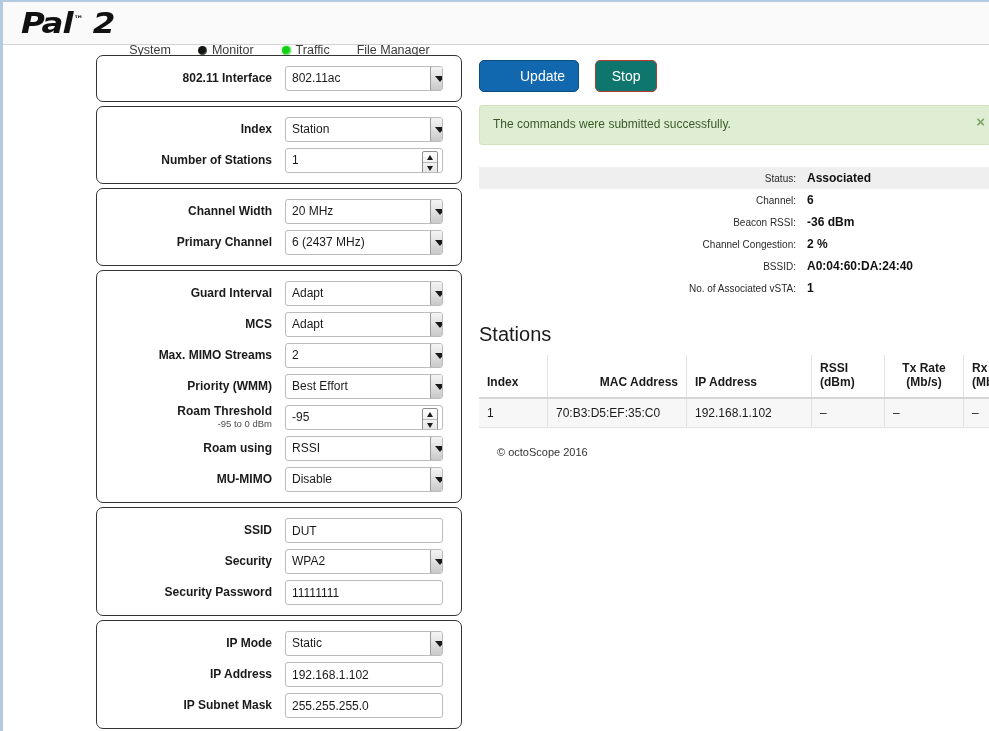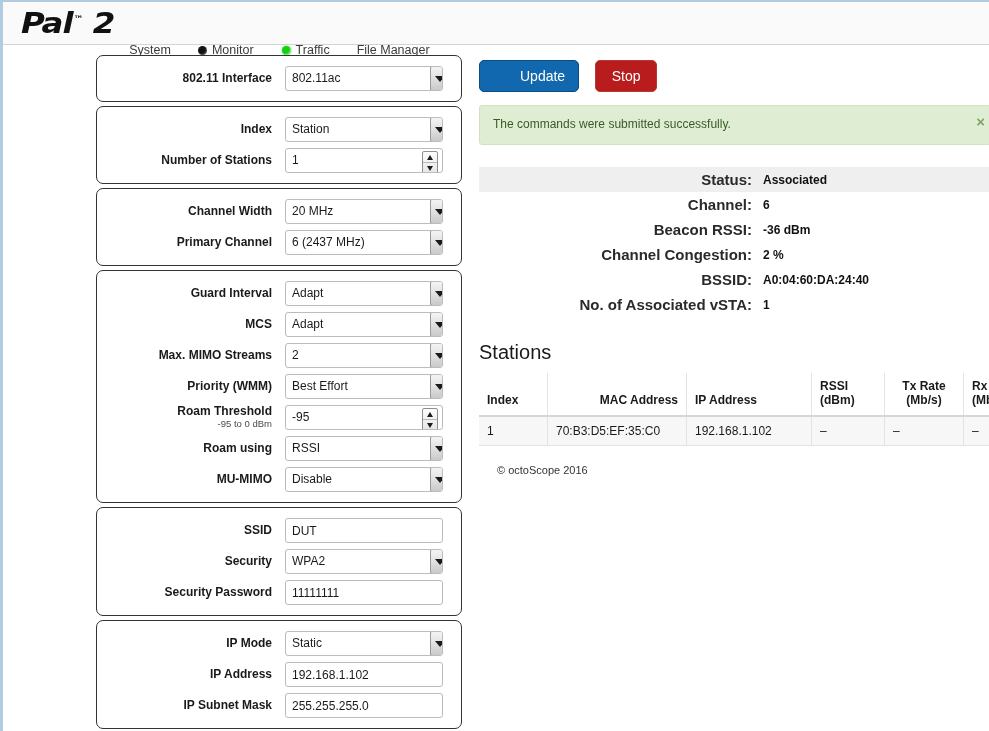--- a/index.html
+++ b/index.html
@@ -256,21 +256,21 @@
     border: 1px solid rgba(0,0,0,.35);
     color: #ffffff;
     font-size: 14px;
     font-family: "Liberation Sans", sans-serif;
     cursor: pointer;
     padding: 0 13px;
     box-sizing: border-box;
   }
   .btn.primary { background: #1168ae; border-color: #0c5governed; border-color: #0b5punct; padding-left: 40px; }
   .btn.primary { background: #1168ae; border-color: #0a4c80; }
-  .btn.danger  { background: #b91c1c; border-color: #b63a33; }
+  .btn.danger  { background: #0f766e; border-color: #b63a33; }
 
   .alert {
     margin: 13px 0 0 6px;
     background: #dfeed2;
     border: 1px solid #cfe4bd;
     border-radius: 3px;
     color: #3a5a2a;
     font-size: 12px;
     padding: 11px 22px 11px 13px;
     position: relative;
@@ -299,22 +299,23 @@
   .status-table td {
     padding: 4px 0;
     vertical-align: middle;
   }
   .status-table tr.alt td { background: #efefef; }
   .status-table td.k {
     width: 273px;
     text-align: right;
     padding-right: 9px;
     color: #2a2a2a;
-    font-weight: bold;
-    font-size: 15px;
+    font-weight: normal;
+    font-size: 10px;
+    padding-left: 44px;
   }
   .status-table td.v {
     color: #111111;
     font-weight: bold;
     font-size: 12px;
     padding-left: 2px;
   }
 
   h2.section-title {
     margin: 24px 0 9px 6px;

